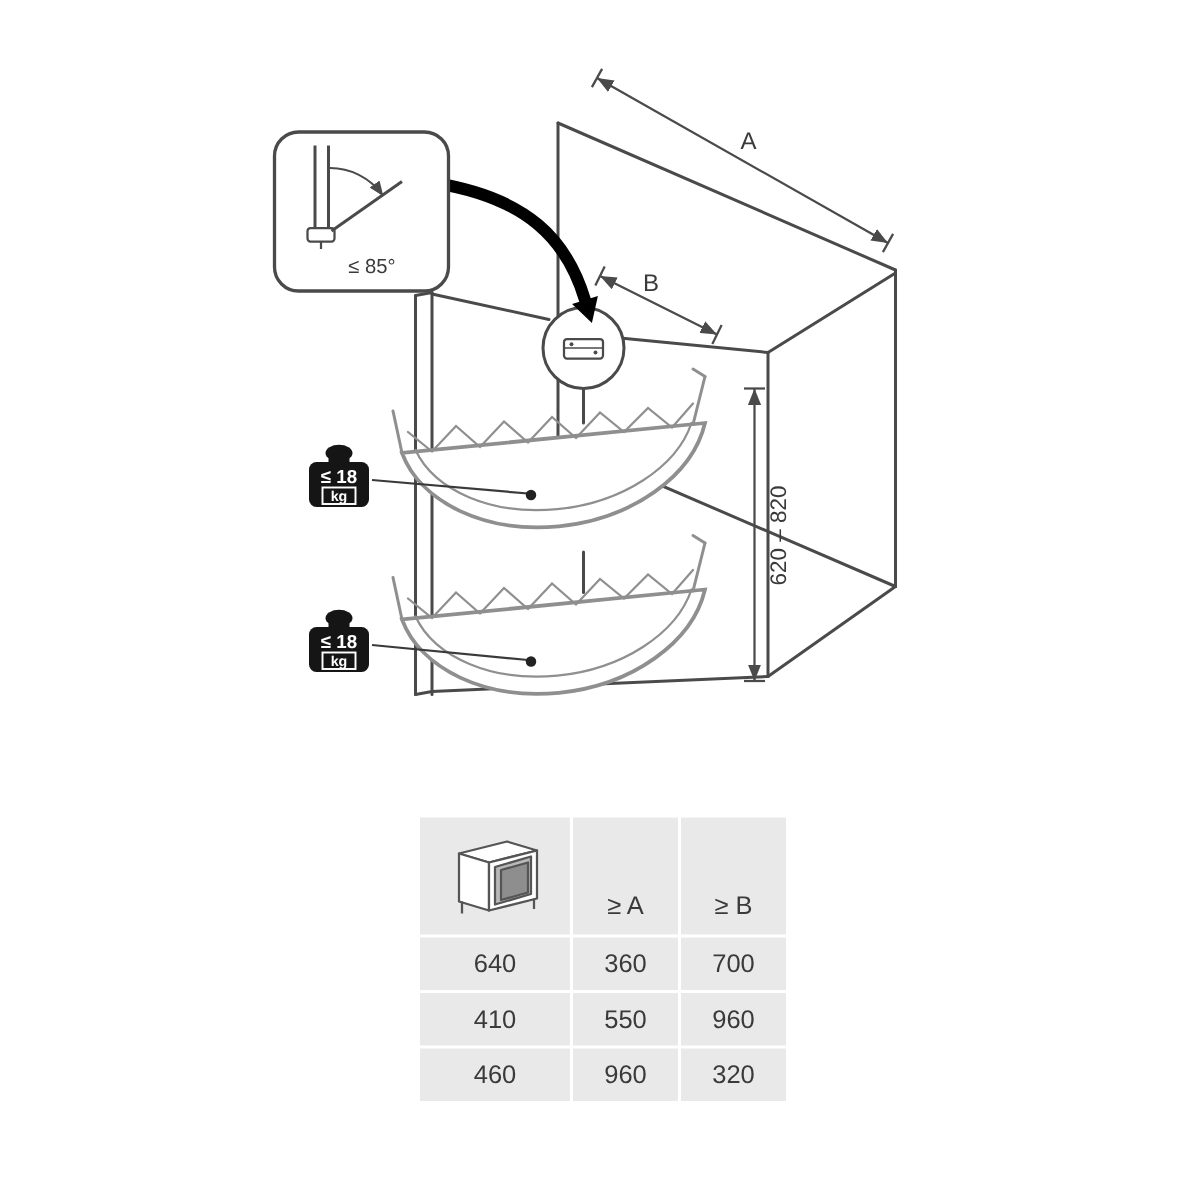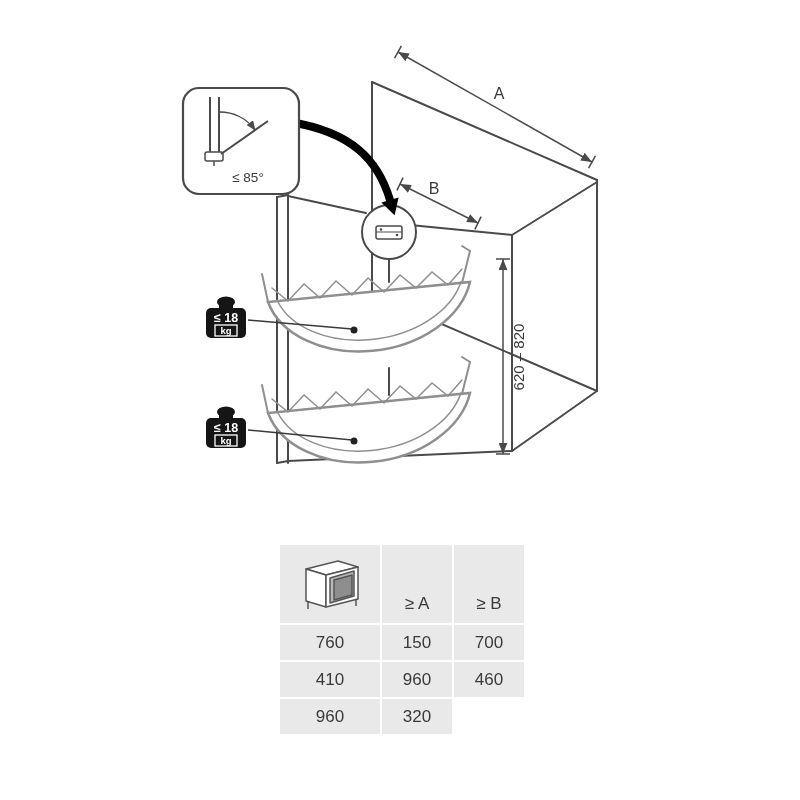--- a/index.html
+++ b/index.html
@@ -149,26 +149,27 @@
           <polygon points="36,25 60,18 60,43 36,50" fill="#b9b9b9"></polygon>
           <polygon points="40,27 58,22 58,42 40,47" fill="#8e8e8e"></polygon>
           <path d="M14,48 L14,56" fill="none"></path>
           <path d="M62,46 L62,53" fill="none"></path>
         </g>
       </svg>
     </div>
     <div class="cell hdr-label">≥ A</div>
     <div class="cell hdr-label">≥ B</div>
 
-    <div class="cell">760</div>
-    <div class="cell">150</div>
+    <div class="cell">640</div>
+    <div class="cell">360</div>
 
     <div class="cell">700</div>
     <div class="cell">410</div>
 
+    <div class="cell">550</div>
     <div class="cell">960</div>
     <div class="cell">460</div>
 
     <div class="cell">960</div>
     <div class="cell">320</div>
   </div>
 
 </div>
 
 </body></html>

